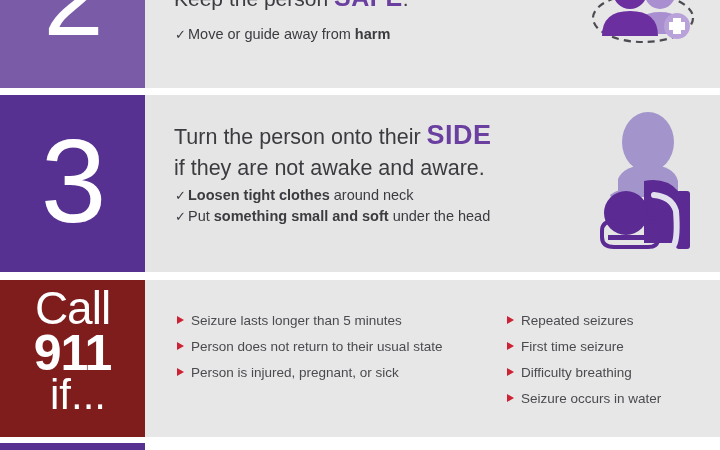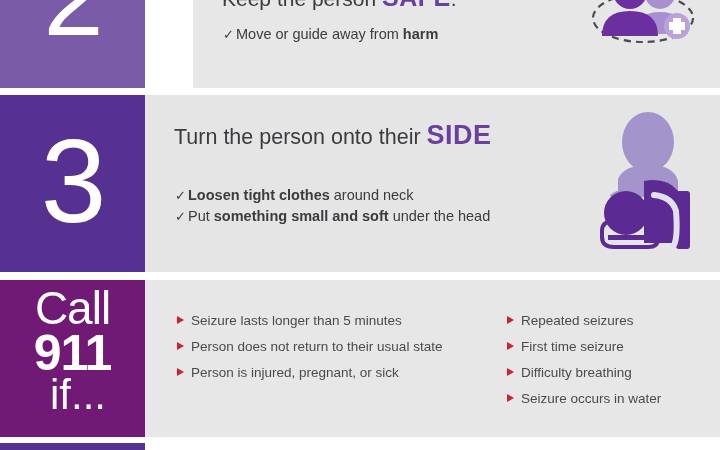--- a/index.html
+++ b/index.html
@@ -15,21 +15,21 @@
   .numblock{
     position:relative;flex:0 0 145px;width:145px;
     display:flex;align-items:center;justify-content:center;
     color:#ffffff;overflow:hidden;
   }
   .content{
     position:relative;flex:1 1 auto;overflow:hidden;
   }
 
   
-  #row-step2{top:0;height:88px;gap:48px;}
+  #row-step2{top:0;height:88px;}
   #row-step2 .numblock{background:#7a5ba8;}
   #row-step2 .content{background:#e7e7e8;}
   .bignum{
     font-size:108px;line-height:.85;font-weight:300;letter-spacing:-2px;
     font-family:"Liberation Sans","DejaVu Sans",sans-serif;
   }
   #row-step2 .bignum{position:absolute;top:-48px;left:50%;transform:translateX(-50%);}
 
   .head2{
     position:absolute;left:29px;top:-17px;width:400px;
@@ -52,21 +52,21 @@
     position:absolute;left:29px;top:23px;width:420px;
     font-size:21.5px;line-height:1.33;color:#3b3b40;
   }
   .head3 .hl{color:#6b3fa0;font-weight:bold;font-size:27px;letter-spacing:.5px;}
   .list3{position:absolute;left:30px;top:92px;}
   .list3 .chkline{margin-bottom:4.5px;}
   .list3 b{font-weight:bold;}
 
   
   #row-call{top:280px;height:157px;}
-  #row-call .numblock{background:#701a75;display:block;}
+  #row-call .numblock{background:#7f1d1d;display:block;}
   #row-call .content{background:#e7e7e8;}
   .callwrap{
     position:absolute;left:0;right:0;top:5px;text-align:center;
     line-height:1.0;
   }
   .call-1{font-size:46px;font-weight:300;letter-spacing:-1px;}
   .call-2{font-size:50px;font-weight:bold;letter-spacing:-1px;margin-top:-3px;}
   .call-3{font-size:42px;font-weight:300;letter-spacing:0px;margin-top:-4px;padding-left:11px;}
 
   .cols{position:absolute;left:12px;top:0;width:575px;height:157px;}
@@ -129,20 +129,21 @@
   </div>
 
   <div class="row" id="row-step3">
     <div class="numblock">
       <div class="bignum">3</div>
     </div>
     <div class="content">
 
       <div class="head3">
         <span>Turn the person onto their </span><span class="hl">SIDE</span><br>
+        <span>if they are not awake and aware.</span>
       </div>
 
       <div class="list3">
 
 
         <div class="chkline">
           <span class="chk">✓</span><span></span><b>Loosen tight clothes</b><span> around neck</span>
         </div>
 
         <div class="chkline">

